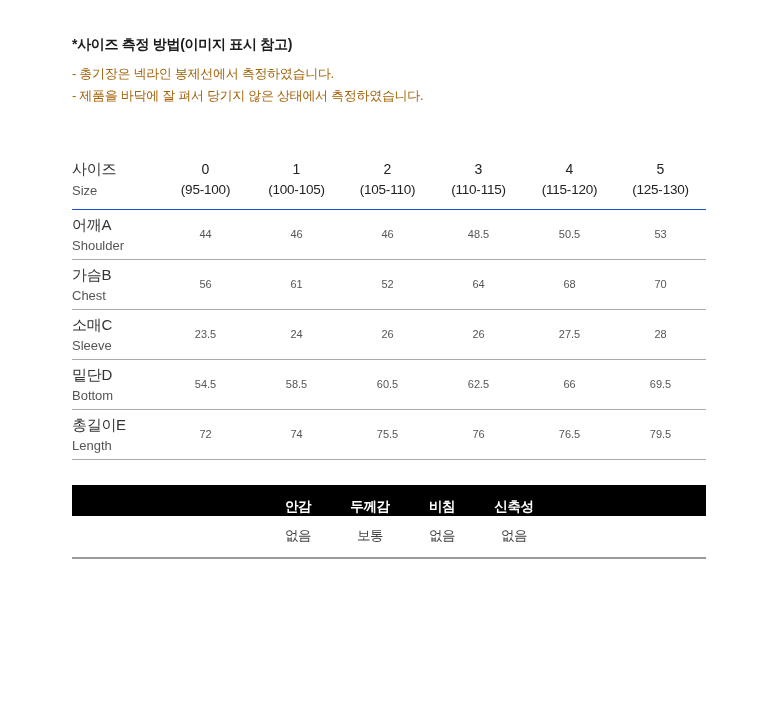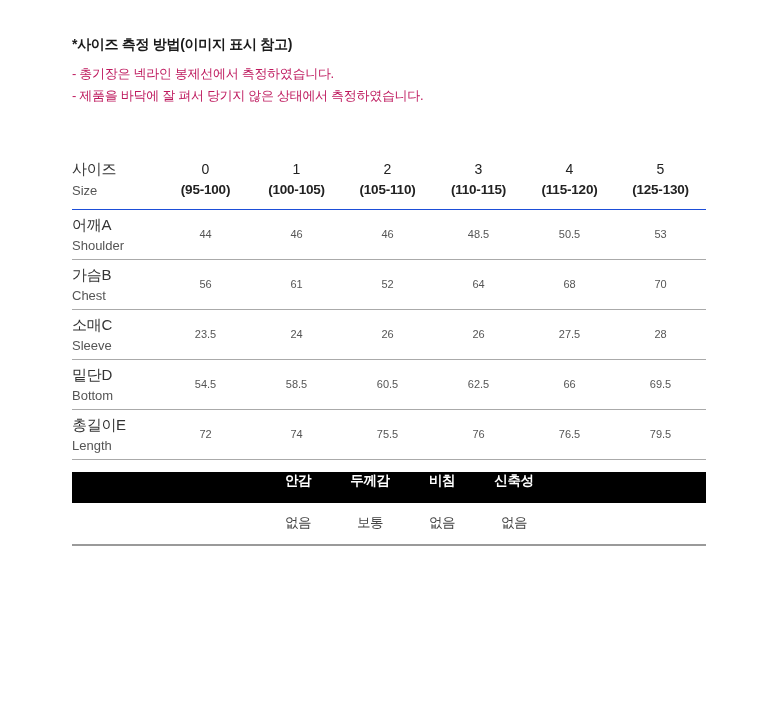--- a/index.html
+++ b/index.html
@@ -11,46 +11,46 @@
   }
   .page { padding: 36px 13px 0 72px; width: 780px; }
   .content { width: 634px; }
 
   
   .method-title {
     font-size: 14px; font-weight: bold; color: #1a1a1a;
     letter-spacing: -0.3px; margin-bottom: 9px;
   }
   .method-note {
-    font-size: 13px; color: #be185d; line-height: 22px; letter-spacing: -0.3px;
+    font-size: 13px; color: #a16207; line-height: 22px; letter-spacing: -0.3px;
   }
 
   
   table.size-table {
     width: 634px; border-collapse: collapse; table-layout: fixed;
     margin-top: 42px;
   }
   table.size-table col.c-label { width: 88px; }
   table.size-table th, table.size-table td { padding: 0; text-align: center; vertical-align: middle; }
   table.size-table thead th { height: 60px; border-bottom: 1px solid #1d4ed8; font-weight: normal; }
   table.size-table tbody td { height: 50px; border-bottom: 1px solid #aaaaaa; }
   .head-label { text-align: left !important; }
   .head-ko { font-size: 15px; color: #333333; letter-spacing: -0.3px; }
   .head-en { font-size: 13px; color: #555555; margin-top: 4px; }
   .col-size { font-size: 14px; color: #222222; }
-  .col-range { font-size: 13.5px; color: #222222; margin-top: 5px; letter-spacing: -0.2px; font-weight: bold; }
+  .col-range { font-size: 13.5px; color: #222222; margin-top: 5px; letter-spacing: -0.2px; }
   .label-cell { text-align: left !important; }
   .row-ko { font-size: 15px; color: #333333; letter-spacing: -0.3px; }
   .row-en { font-size: 13px; color: #555555; margin-top: 3px; }
   .val { font-size: 11px; color: #555555; }
 
   
   .props-bar {
-    margin-top: 12px; width: 634px; height: 31px;
-    background: #000000; display: flex; align-items: flex-start;
+    margin-top: 25px; width: 634px; height: 31px;
+    background: #000000; display: flex; align-items: flex-end;
   }
   .props-values {
     width: 634px; height: 41px; display: flex; align-items: center;
   }
   .prop-spacer { width: 190px; flex: 0 0 auto; }
   .prop-cell {
     width: 72px; flex: 0 0 auto; text-align: center;
     font-size: 13.5px; letter-spacing: -0.4px;
   }
   .props-bar .prop-cell { color: #ffffff; font-weight: bold; }

